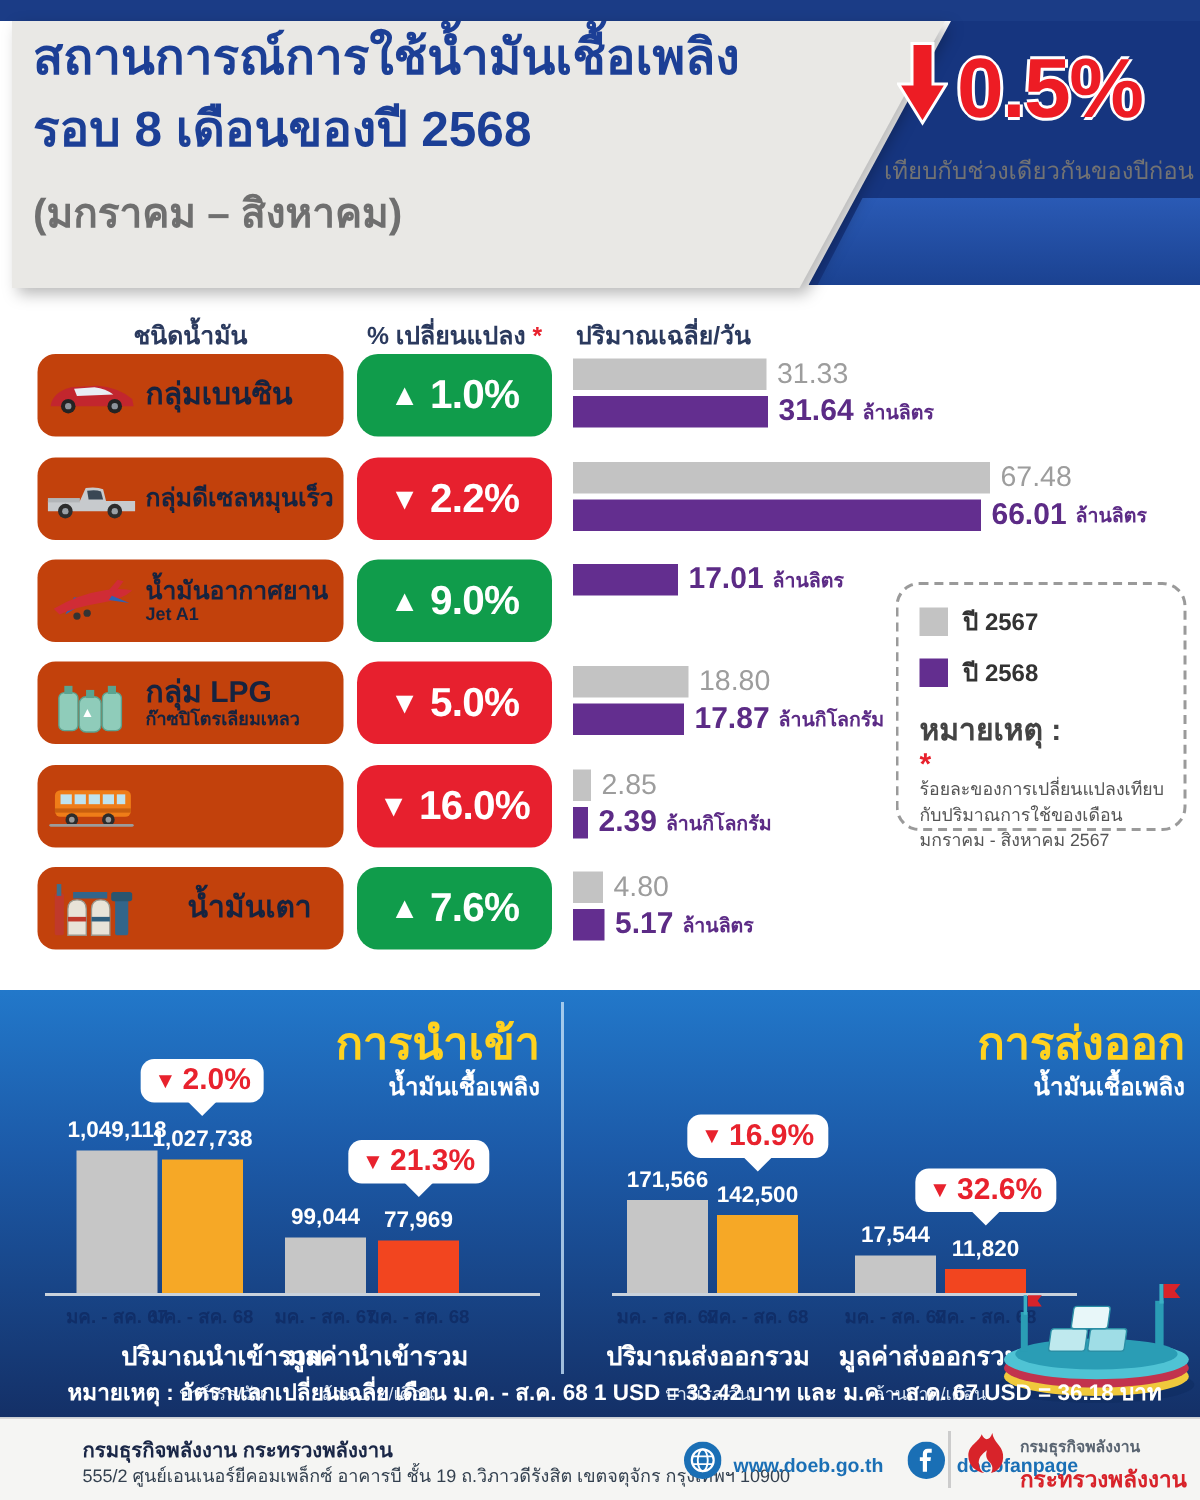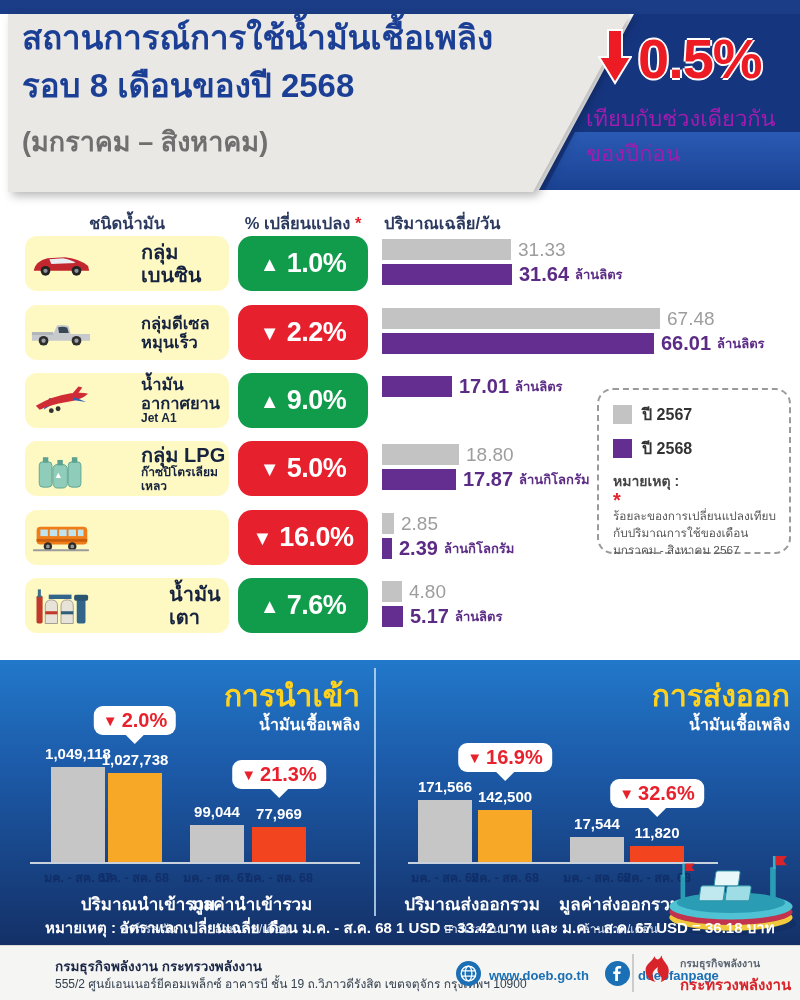--- a/index.html
+++ b/index.html
@@ -14,36 +14,36 @@
              clip-path:polygon(575px 0,800px 0,800px 58px,545px 58px);}
   .graybox-wrap{position:absolute;left:8px;top:14px;filter:drop-shadow(4px 4px 5px rgba(0,0,0,.28));}
   .graybox{width:640px;height:178px;background:#e9e8e5;
            clip-path:polygon(0 0,622px 0,525px 178px,0 178px);}
   .titles{position:absolute;left:22px;top:14px;}
   .title-line{font-size:33px;font-weight:700;color:#1c3f96;line-height:48px;}
   .subtitle{font-size:27px;font-weight:600;color:#6f6f6f;margin-top:10px;}
   .change-block{position:absolute;left:598px;top:26px;display:flex;align-items:center;gap:6px;}
   .change-num{font-size:56px;font-weight:800;color:#ed1c24;letter-spacing:-1px;
               text-shadow:-2px 0 0 #fff,2px 0 0 #fff,0 -2px 0 #fff,0 2px 0 #fff;}
-  .change-caption{position:absolute;left:586px;top:101px;width:210px;text-align:left;
-                  color:#a21caf;font-size:22px;}
+  .change-caption{position:absolute;left:586px;top:101px;width:210px;text-align:right;
+                  color:#737373;font-size:16px;}
   .avgline{position:absolute;left:468px;top:140px;width:326px;height:44px;display:flex;
            align-items:center;gap:8px;}
   .avg-prefix{color:#fff;font-size:18px;font-weight:600;font-style:italic;}
   .avg-num{color:#ffd715;font-size:40px;font-weight:800;font-style:italic;letter-spacing:-1px;}
   .avg-unit{color:#ffd715;font-size:16px;font-weight:600;}
   
   .colhead{position:absolute;font-size:16.5px;font-weight:600;color:#2b3a5e;top:210px;}
   .ch-fuel{left:25px;width:204px;text-align:center;}
   .ch-change{left:238px;width:130px;text-align:center;}
   .ch-vol{left:384px;}
   .red{color:#e8222d;font-weight:700;}
   .fuel-row{position:absolute;left:0;width:800px;height:55px;}
-  .pill{position:absolute;left:25px;top:0;width:204px;height:55px;background:#fef9c3;
-        border-radius:12px;display:flex;align-items:center;gap:44px;}
+  .pill{position:absolute;left:25px;top:0;width:204px;height:55px;background:#c2410c;
+        border-radius:12px;display:flex;align-items:center;}
   .pill .icn{flex:0 0 72px;display:flex;justify-content:center;align-items:center;}
   .pill .lbl{flex:1;color:#16233f;line-height:1.12;}
   .lbl .main{font-weight:700;}
   .lbl .sub{font-size:12px;font-weight:600;}
   .badge{position:absolute;left:238px;top:0;width:130px;height:55px;border-radius:14px;
          display:flex;align-items:center;justify-content:center;gap:7px;color:#fff;}
   .badge.up{background:#109c4b;}
   .badge.down{background:#e7202e;}
   .badge .arr{font-size:20px;line-height:1;}
   .badge .pct{font-size:27px;font-weight:700;letter-spacing:-0.5px;}
@@ -53,21 +53,21 @@
   .bar68{height:21px;background:#632e8f;}
   .v67{margin-left:7px;font-size:19px;font-weight:500;color:#9d9d9d;}
   .v68{margin-left:7px;font-size:20px;font-weight:700;color:#5c2b86;}
   .vunit{margin-left:6px;font-size:13px;font-weight:600;color:#5c2b86;}
   
   .legend{position:absolute;left:597px;top:388px;width:194px;height:166px;border:2px dashed #9a9a9a;
           border-radius:16px;padding:12px 12px 8px 14px;box-sizing:border-box;background:#fff;}
   .leg-item{display:flex;align-items:center;gap:10px;margin-bottom:9px;}
   .swatch{width:19px;height:19px;}
   .leg-label{font-size:16px;font-weight:600;color:#333;}
-  .leg-note-title{font-size:14px;font-weight:700;color:#444;margin-top:6px;}
+  .leg-note-title{font-size:20px;font-weight:700;color:#444;margin-top:6px;}
   .leg-star{font-size:20px;font-weight:800;color:#e8222d;line-height:.8;}
   .leg-note{font-size:11.8px;color:#555;line-height:1.45;}
   
   .trade{position:absolute;left:0;top:660px;width:800px;height:285px;
          background:linear-gradient(180deg,#2278ca 0%,#1c5aa8 38%,#143067 100%);}
   .tdivider{position:absolute;left:374px;top:8px;width:2px;height:248px;background:rgba(195,222,245,.8);}
   .ttitle{position:absolute;top:12px;font-size:30px;font-weight:800;color:#ffd21f;text-align:right;}
   .tsub{position:absolute;top:52px;font-size:16px;font-weight:600;color:#fff;text-align:right;}
   .ttitle.imp,.tsub.imp{left:150px;width:210px;}
   .ttitle.exp,.tsub.exp{left:580px;width:210px;}

